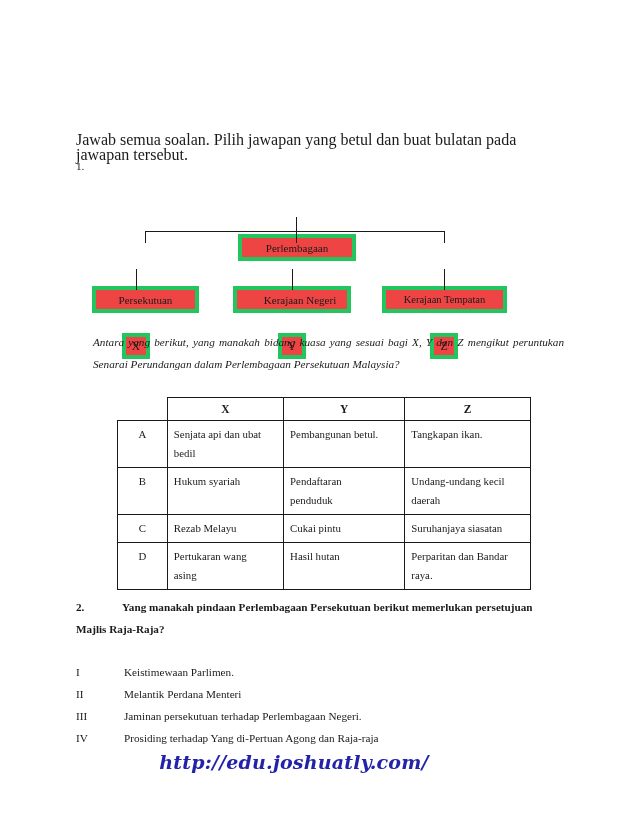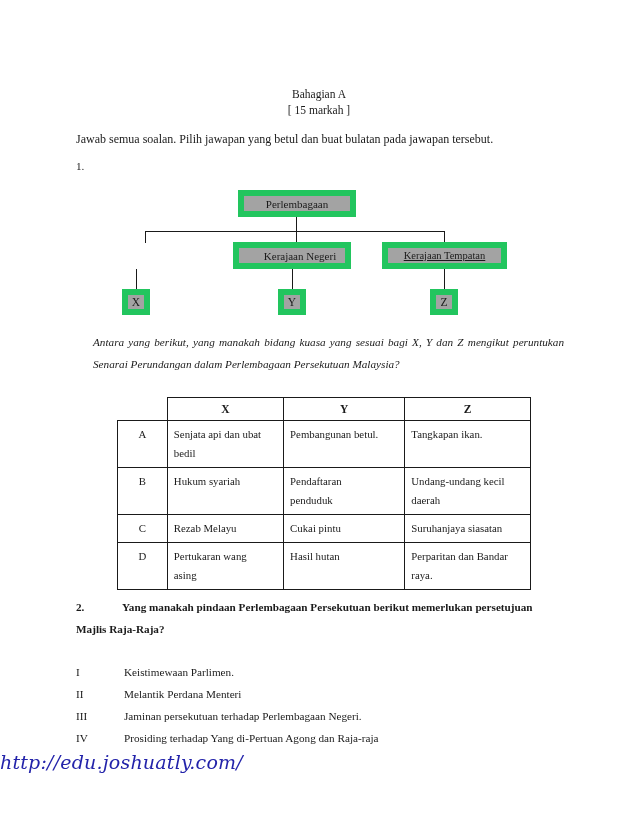--- a/index.html
+++ b/index.html
@@ -34,21 +34,21 @@
     line-height: 16px;
   }
   .heading .line2 { font-size: 11.5px; }
 
   
   .intro {
     position: absolute;
     left: 76px;
     top: 132px;
     width: 470px;
-    font-size: 12px;
+    font-size: 16px;
     line-height: 15px;
   }
 
   
   .q1-num {
     position: absolute;
     left: 76px;
     top: 160px;
     font-size: 11.2px;
   }
@@ -57,40 +57,41 @@
   .diagram {
     position: absolute;
     left: 0;
     top: 0;
     width: 638px;
     height: 826px;
     pointer-events: none;
   }
   .dbox {
     position: absolute;
-    border: 6px solid #22c55e;
+    border: 4px solid #22c55e;
     box-sizing: border-box;
     display: flex;
     align-items: center;
     justify-content: center;
     font-size: 11px;
-    background: #a3a3a3;
+    background: #ef4444;
     pointer-events: auto;
+    margin-top: 44px;
   }
   .dline {
     position: absolute;
     background: #1a1a1a;
     pointer-events: auto;
   }
 
   
   #box-perlembagaan { left: 238px; top: 190px; width: 118px; height: 27px; }
   #box-persekutuan  { left: 92px;  top: 242px; width: 107px; height: 27px; }
   #box-negeri       { left: 233px; top: 242px; width: 118px; height: 27px; padding-left: 16px; }
-  #box-tempatan     { left: 382px; top: 242px; width: 125px; height: 27px; font-size: 10.5px; text-decoration: underline; }
+  #box-tempatan     { left: 382px; top: 242px; width: 125px; height: 27px; font-size: 10.5px; }
   #box-x            { left: 122px; top: 289px; width: 28px; height: 26px; font-size: 11.5px; }
   #box-y            { left: 278px; top: 289px; width: 28px; height: 26px; font-size: 11.5px; }
   #box-z            { left: 430px; top: 289px; width: 28px; height: 26px; font-size: 11.5px; }
 
   
   #conn-stem-top   { left: 296px; top: 217px; width: 1px;   height: 15px; }
   #conn-bus        { left: 145px; top: 231px; width: 300px; height: 1px; }
   #conn-drop-left  { left: 145px; top: 231px; width: 1px;   height: 12px; }
   #conn-drop-mid   { left: 296px; top: 217px; width: 1px;   height: 26px; }
   #conn-drop-right { left: 444px; top: 231px; width: 1px;   height: 12px; }
@@ -177,52 +178,50 @@
     display: inline-block;
     width: 48px;
   }
 
   
   .watermark {
     position: absolute;
     left: 0;
     top: 750px;
     width: 588px;
-    text-align: left;
+    text-align: center;
     color: #2323aa;
     font-family: "DejaVu Serif", "Liberation Serif", serif;
     font-style: italic;
     font-size: 19px;
     line-height: 25px;
     letter-spacing: 0.2px;
+    font-weight: bold;
   }
 </style>
 </head>
 <body>
 
 <div class="page">
 
-  <div class="heading">
-    <div>Bahagian A</div>
-    <div class="line2">[ 15 markah ]</div>
-  </div>
 
   <div class="intro">Jawab semua soalan. Pilih jawapan yang betul dan buat bulatan pada jawapan tersebut.</div>
 
   <div class="q1-num">1.</div>
 
   <div class="diagram">
     <div class="dbox" id="box-perlembagaan">Perlembagaan</div>
 
     <div class="dline" id="conn-stem-top"></div>
     <div class="dline" id="conn-bus"></div>
     <div class="dline" id="conn-drop-left"></div>
     <div class="dline" id="conn-drop-mid"></div>
     <div class="dline" id="conn-drop-right"></div>
 
+    <div class="dbox" id="box-persekutuan">Persekutuan</div>
     <div class="dbox" id="box-negeri">Kerajaan Negeri</div>
     <div class="dbox" id="box-tempatan">Kerajaan Tempatan</div>
 
     <div class="dline" id="conn-x"></div>
     <div class="dline" id="conn-y"></div>
     <div class="dline" id="conn-z"></div>
 
     <div class="dbox" id="box-x">X</div>
     <div class="dbox" id="box-y">Y</div>
     <div class="dbox" id="box-z">Z</div>

